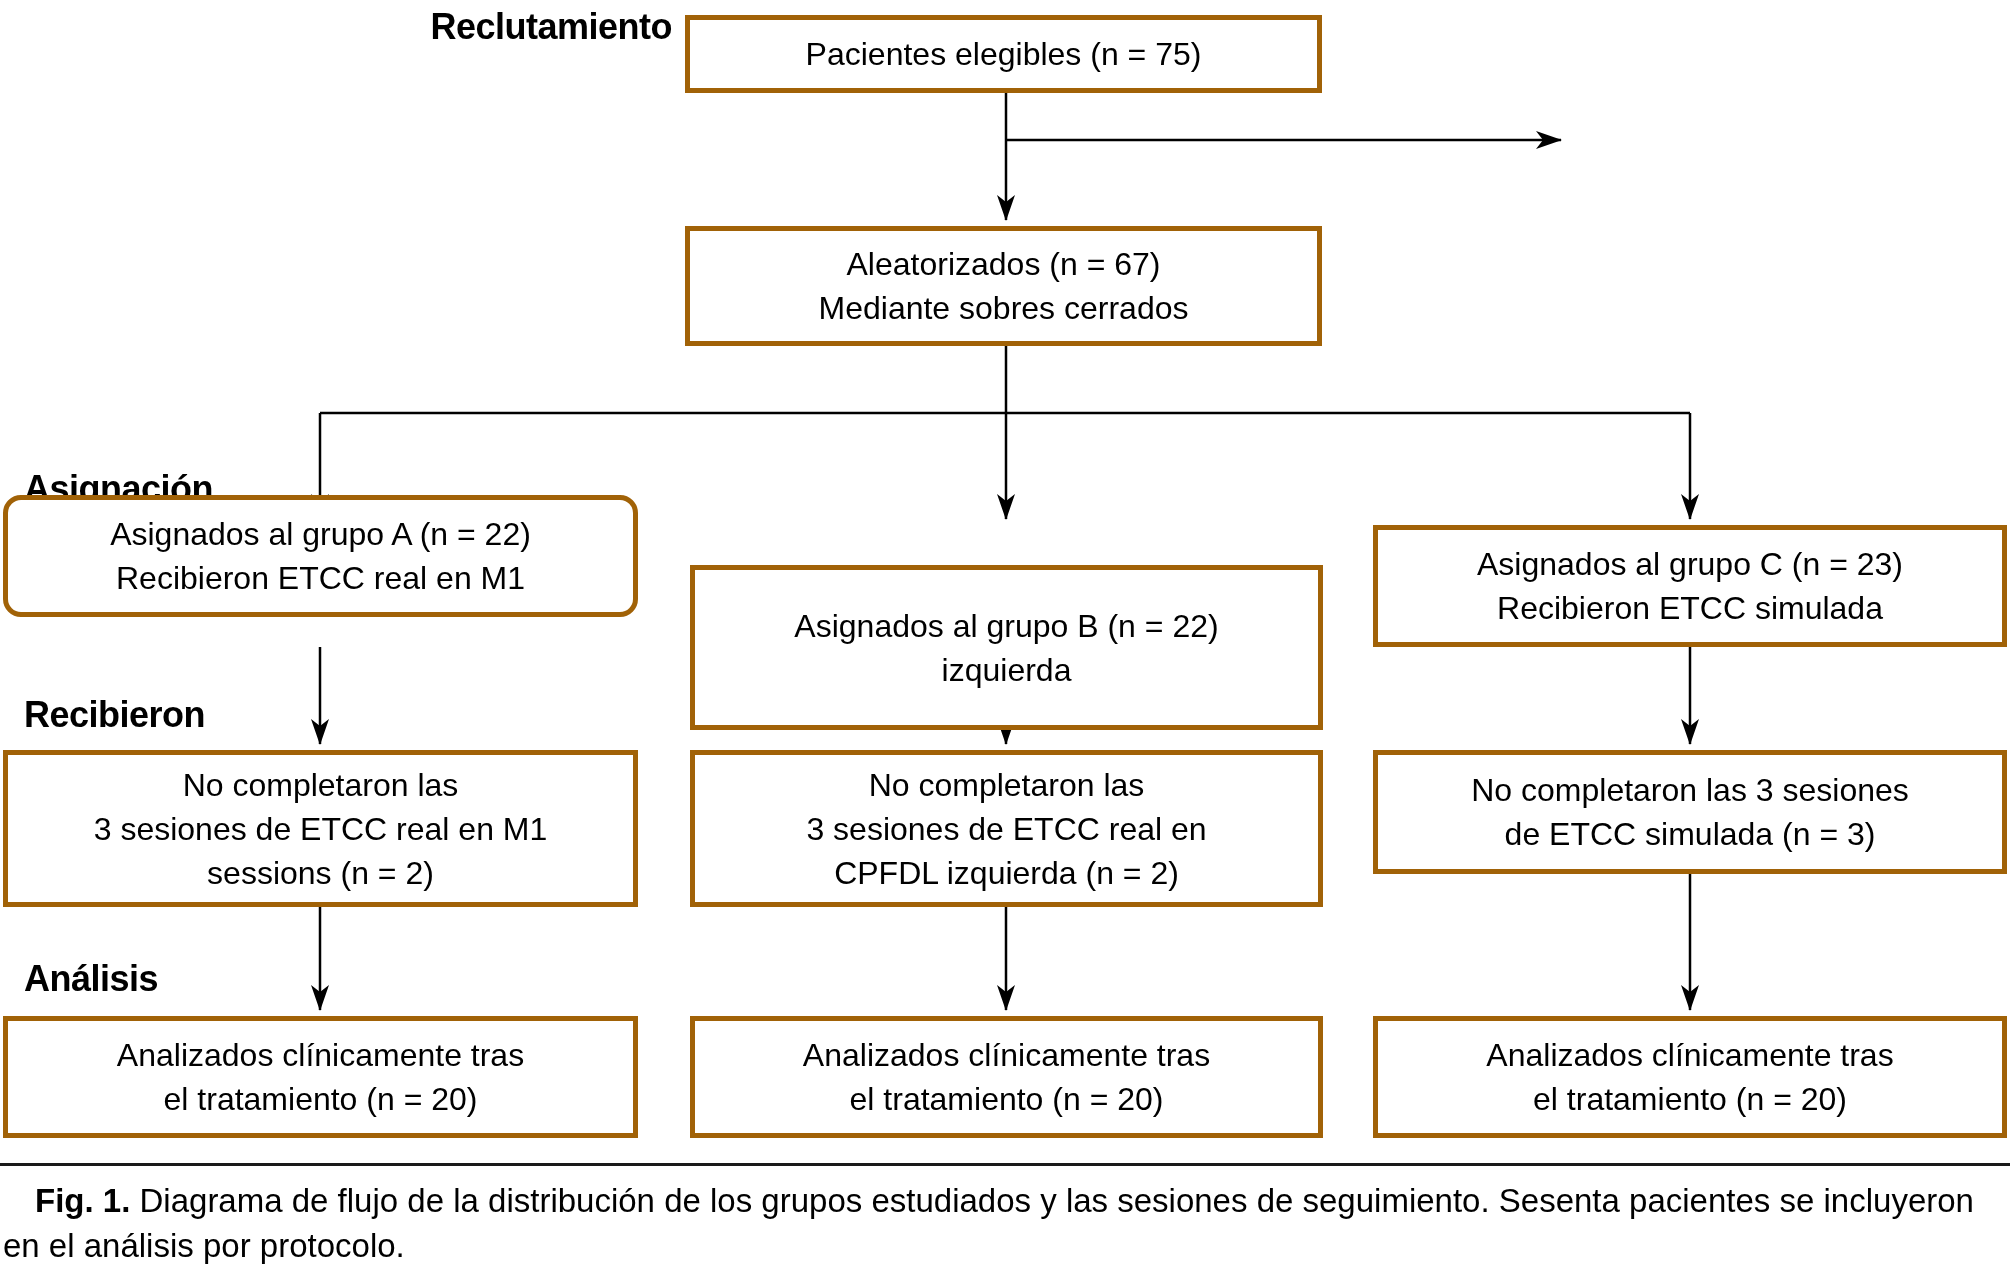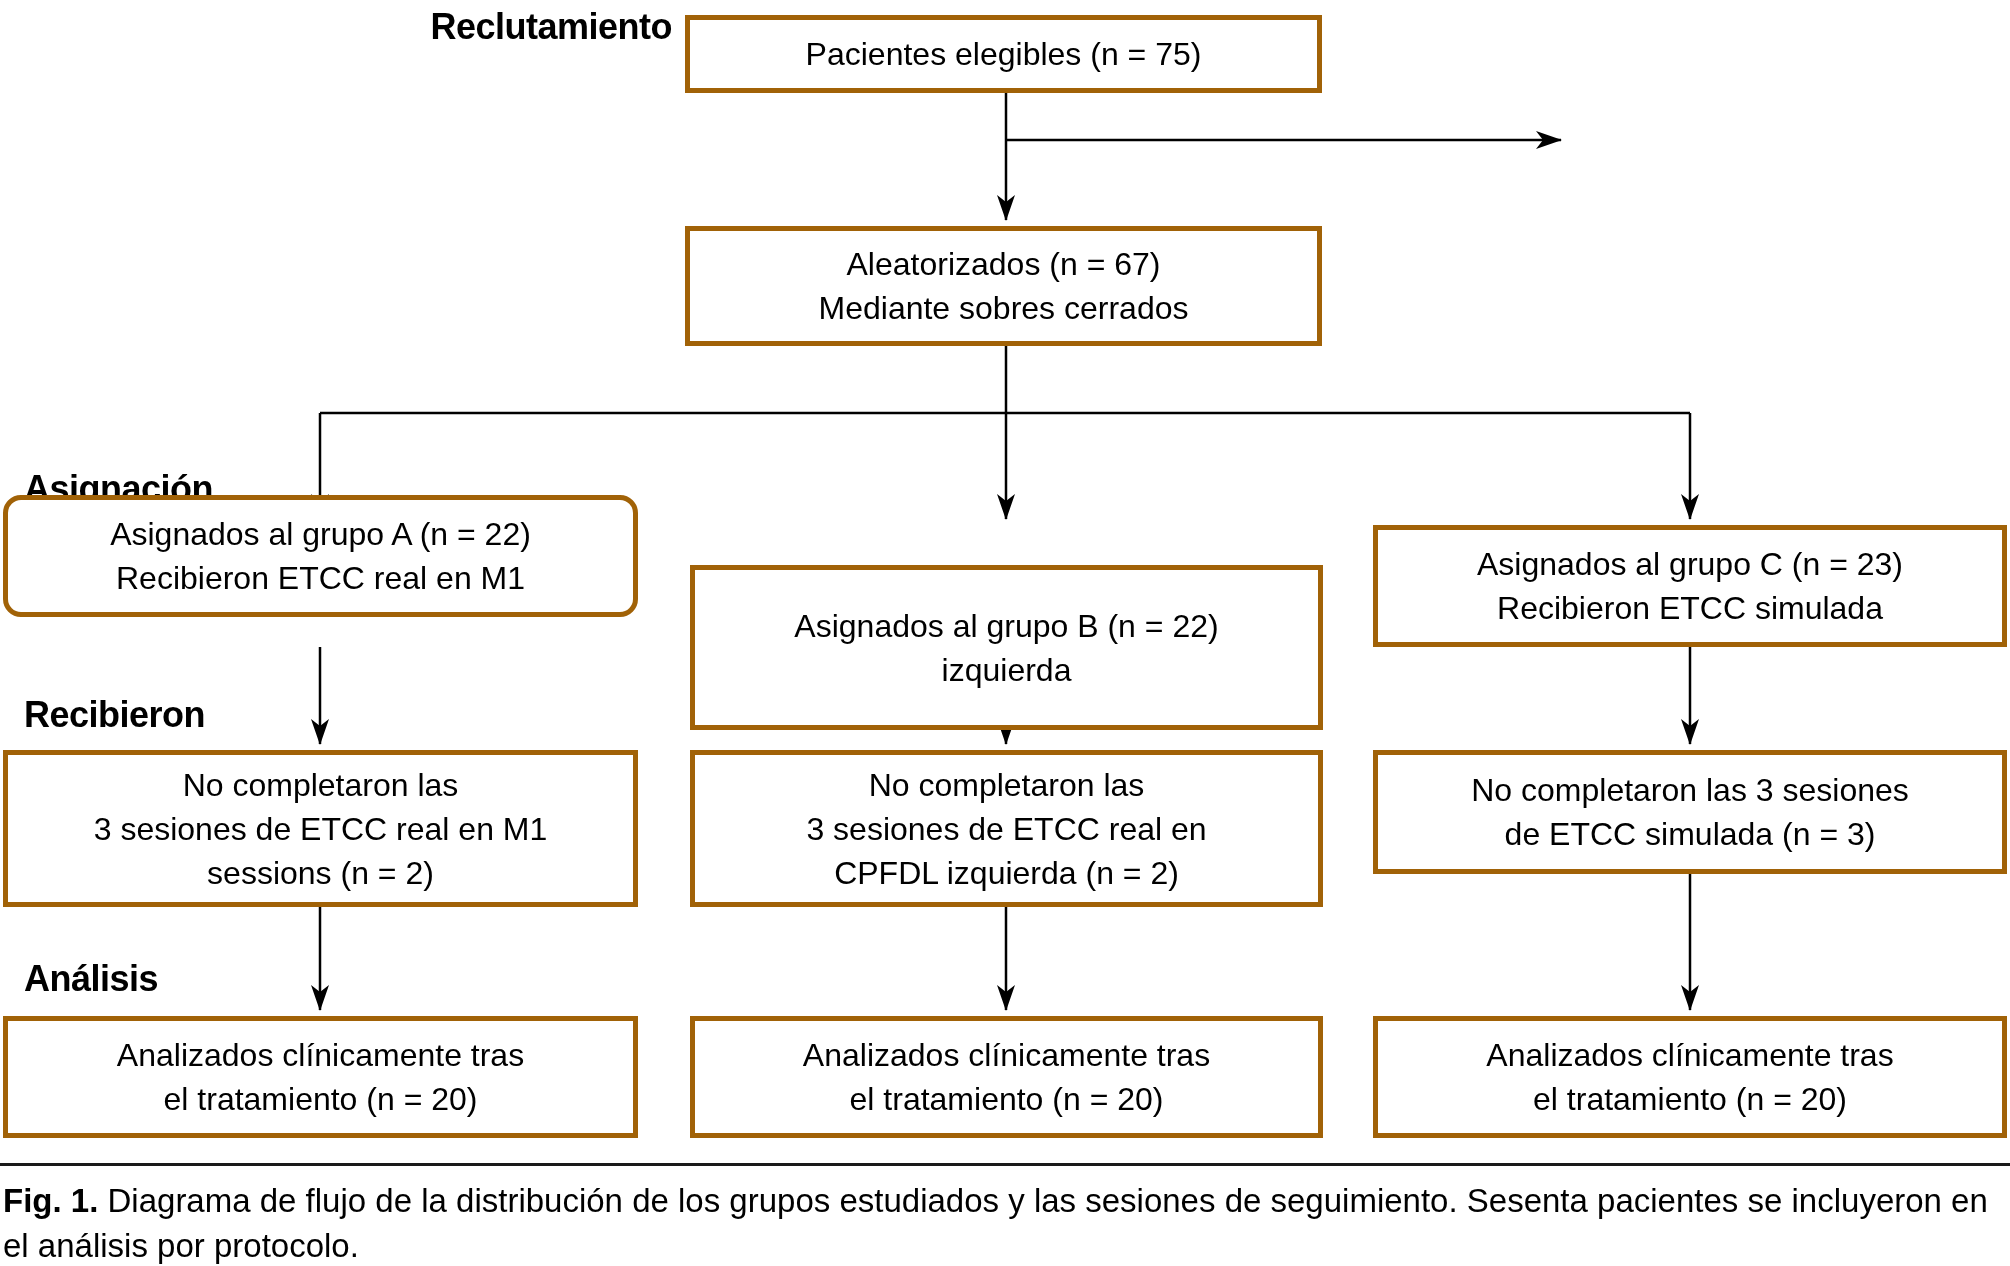--- a/index.html
+++ b/index.html
@@ -66,20 +66,21 @@
     position: absolute;
     left: 3px;
     top: 1178px;
     width: 2005px;
     font-size: 33px;
     line-height: 45px;
     text-align: left;
   }
   .figure-caption .fig-label {
     font-weight: 700;
+    margin-left: 32px;
   }
 </style>
 </head>
 <body>
 
 <div id="figure-canvas">
 
   <svg id="connector-layer" viewBox="0 0 2010 1266" xmlns="http://www.w3.org/2000/svg">
     <defs>
       <marker id="arrowhead" markerUnits="userSpaceOnUse" markerWidth="30" markerHeight="22" refX="25" refY="9" orient="auto">

